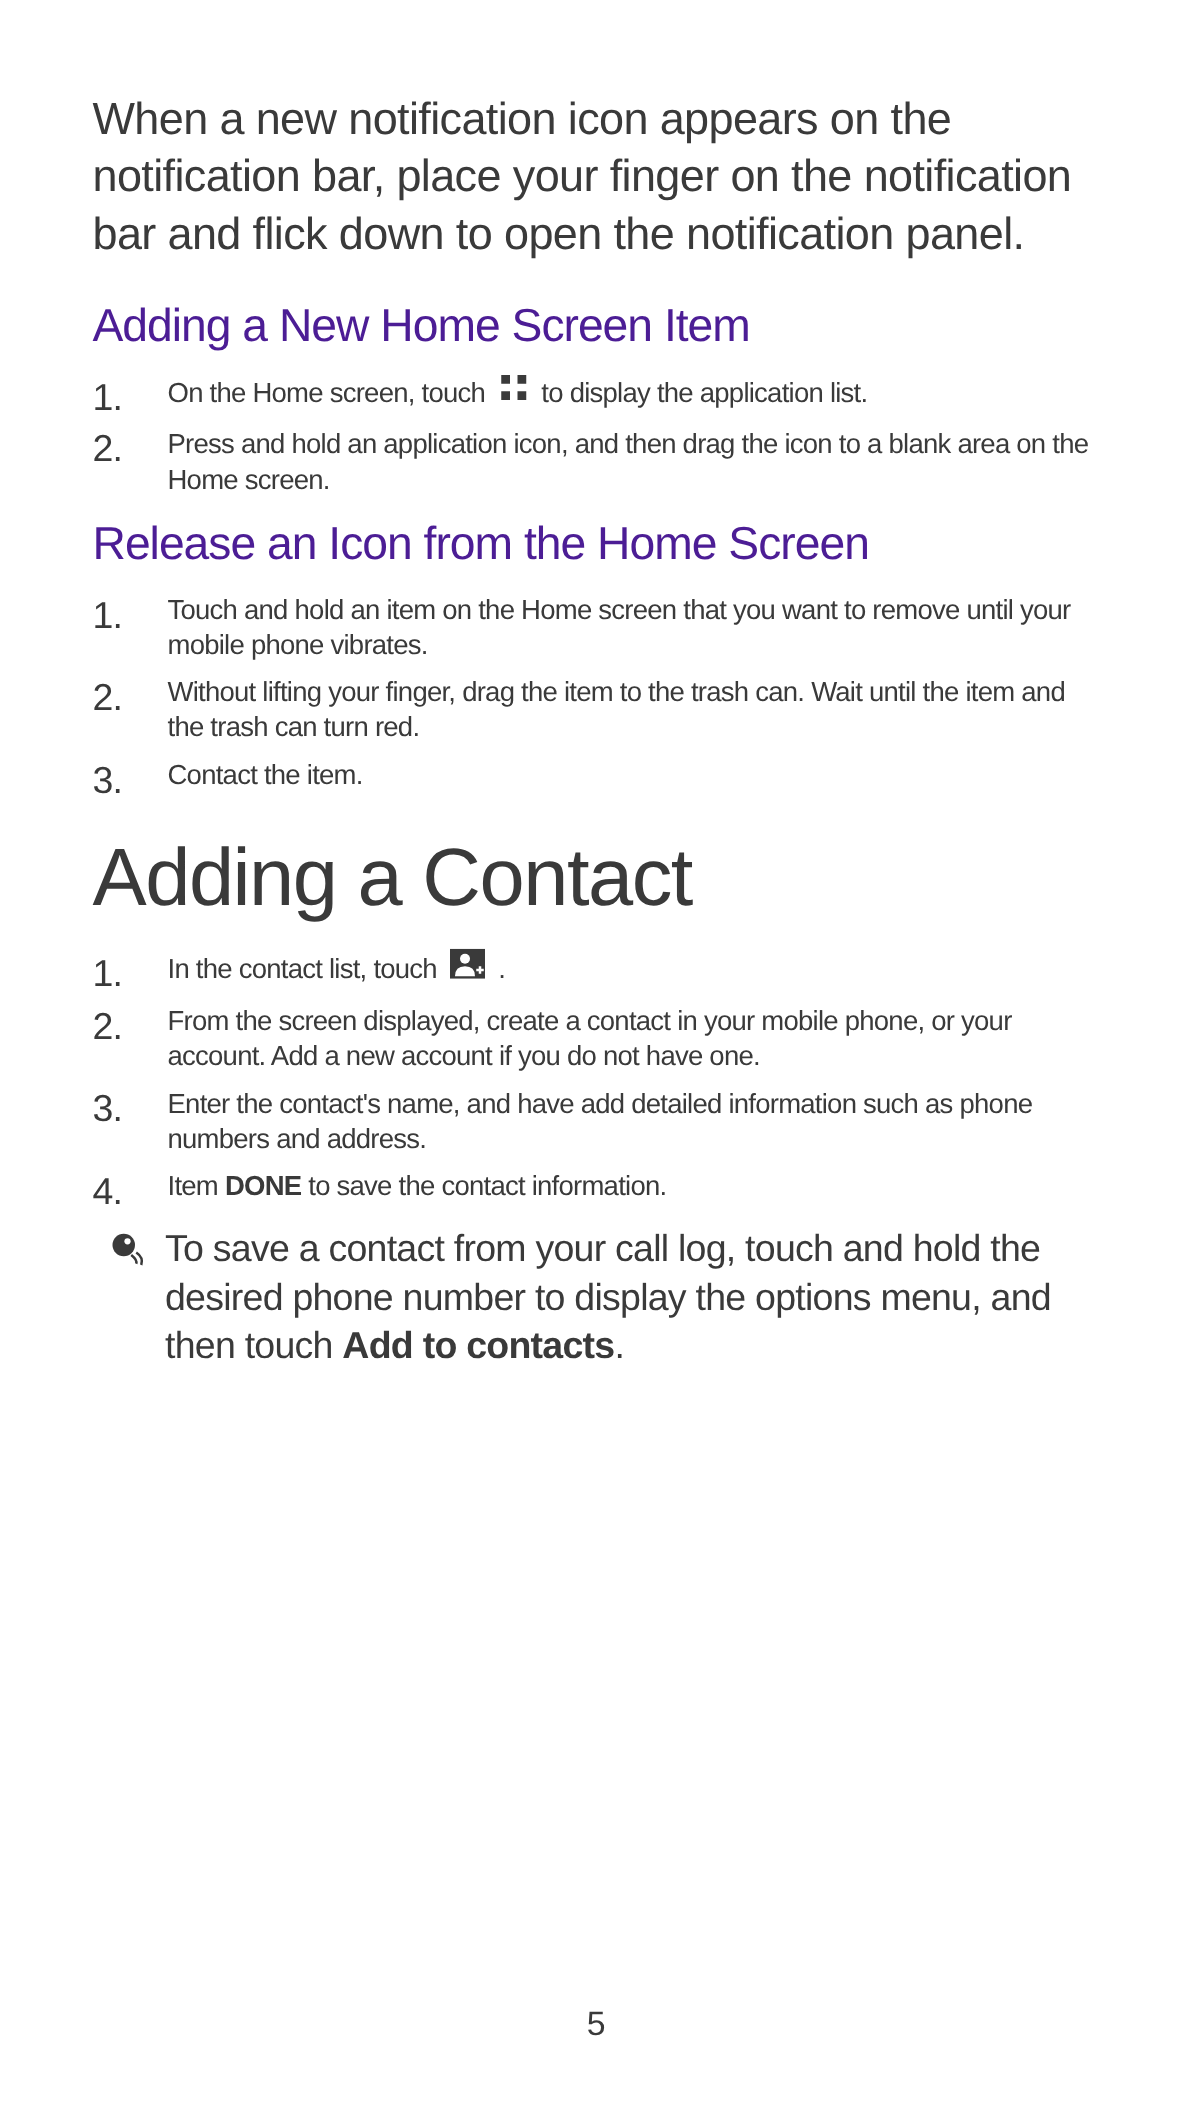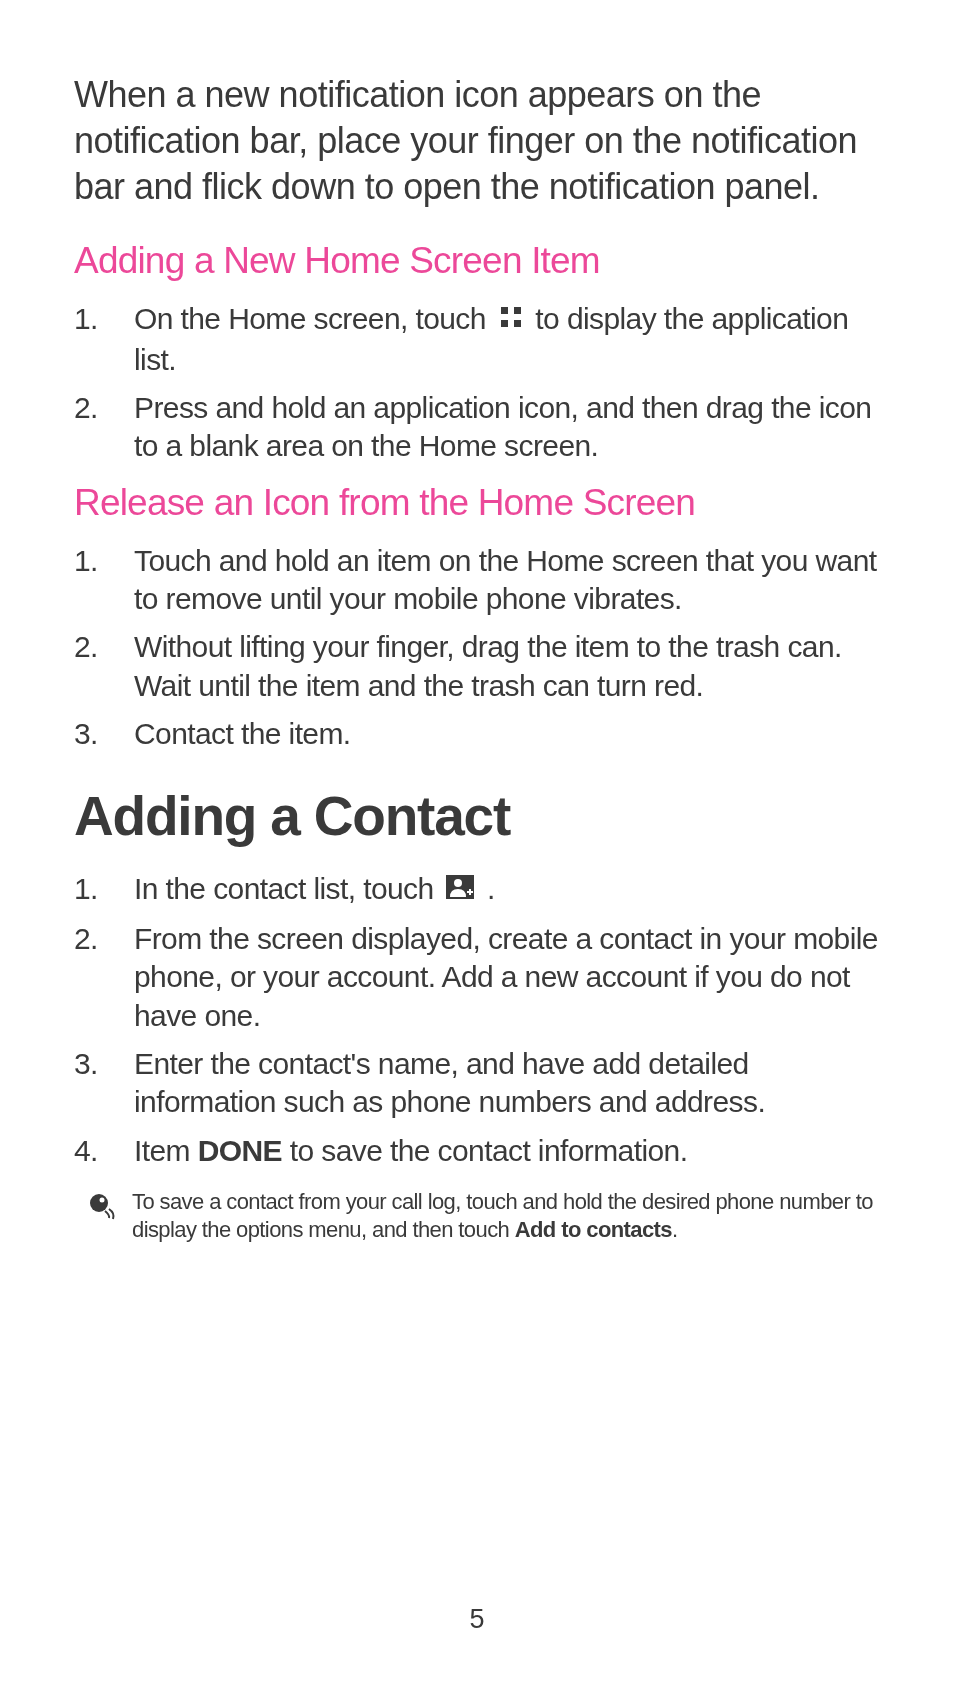--- a/index.html
+++ b/index.html
@@ -14,42 +14,42 @@
     }
     .intro-para {
       font-size: 36px;
       line-height: 1.28;
       letter-spacing: -0.5px;
       margin-bottom: 30px;
     }
     h2.section-heading {
       font-size: 37px;
       font-weight: 400;
-      color: #ec4899;
+      color: #4c1d95;
       letter-spacing: -0.8px;
       margin-bottom: 18px;
       margin-top: 16px;
     }
     h1.major-heading {
-      font-size: 55px;
-      font-weight: 700;
+      font-size: 65px;
+      font-weight: 400;
       letter-spacing: -1.2px;
       margin-top: 30px;
       margin-bottom: 22px;
     }
     ol.numbered-list {
       list-style: none;
       counter-reset: item;
       margin-bottom: 10px;
     }
     ol.numbered-list > li {
       counter-increment: item;
       position: relative;
       padding-left: 60px;
-      font-size: 30px;
+      font-size: 22px;
       line-height: 1.28;
       letter-spacing: -0.6px;
       margin-bottom: 10px;
     }
     ol.numbered-list > li::before {
       content: counter(item) ".";
       position: absolute;
       left: 0;
       top: 0;
       font-size: 30px;
@@ -66,21 +66,21 @@
       align-items: flex-start;
       margin-top: 18px;
       padding-left: 14px;
     }
     .tip-icon-wrap {
       flex-shrink: 0;
       width: 44px;
       padding-top: 4px;
     }
     .tip-text {
-      font-size: 22px;
+      font-size: 30px;
       line-height: 1.28;
       letter-spacing: -0.6px;
     }
     .page-number {
       position: absolute;
       bottom: 56px;
       left: 0;
       width: 100%;
       text-align: center;
       font-size: 27px;

